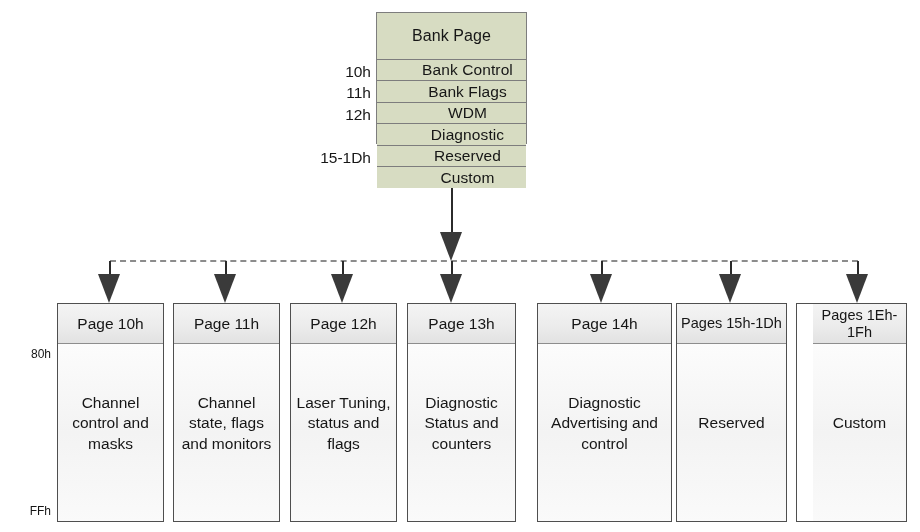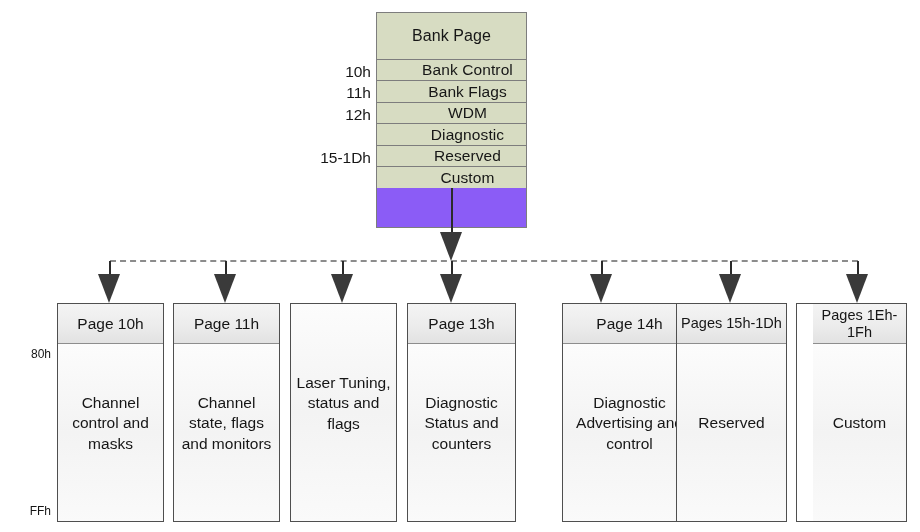--- a/index.html
+++ b/index.html
@@ -19,24 +19,24 @@
     background: #ffffff;
     overflow: hidden;
   }
 
   
   #bank-table {
     position: absolute;
     left: 376px;
     top: 12px;
     width: 151px;
-    height: 216px;
+    height: 132px;
     box-sizing: border-box;
     border: 1px solid #7d7d7d;
-    background: #8b5cf6;
+    background: #4c1d95;
   }
   .bank-row {
     box-sizing: border-box;
     width: 100%;
     display: flex;
     align-items: center;
     justify-content: center;
     background: #d7dcc2;
     color: #161616;
     font-size: 15.5px;
@@ -223,29 +223,30 @@
     <div class="page-box-header">Page 10h</div>
     <div class="page-box-body">Channel control and masks</div>
   </div>
 
   <div class="page-box" style="left:173px; width:107px;">
     <div class="page-box-header">Page 11h</div>
     <div class="page-box-body">Channel state, flags and monitors</div>
   </div>
 
   <div class="page-box" style="left:290px; width:107px;">
+    <div class="page-box-header">Page 12h</div>
     <div class="page-box-body">Laser Tuning, status and flags</div>
   </div>
 
   <div class="page-box" style="left:407px; width:109px;">
     <div class="page-box-header">Page 13h</div>
     <div class="page-box-body">Diagnostic Status and counters</div>
   </div>
 
-  <div class="page-box" style="left:562px; width:135px;">
+  <div class="page-box" style="left:537px; width:135px;">
     <div class="page-box-header">Page 14h</div>
     <div class="page-box-body">Diagnostic Advertising and control</div>
   </div>
 
   <div class="page-box" style="left:676px; width:111px;">
     <div class="page-box-header two-line">Pages 15h-1Dh</div>
     <div class="page-box-body">Reserved</div>
   </div>
 
   <div class="page-box" style="left:796px; width:111px;padding-left:16px;">

